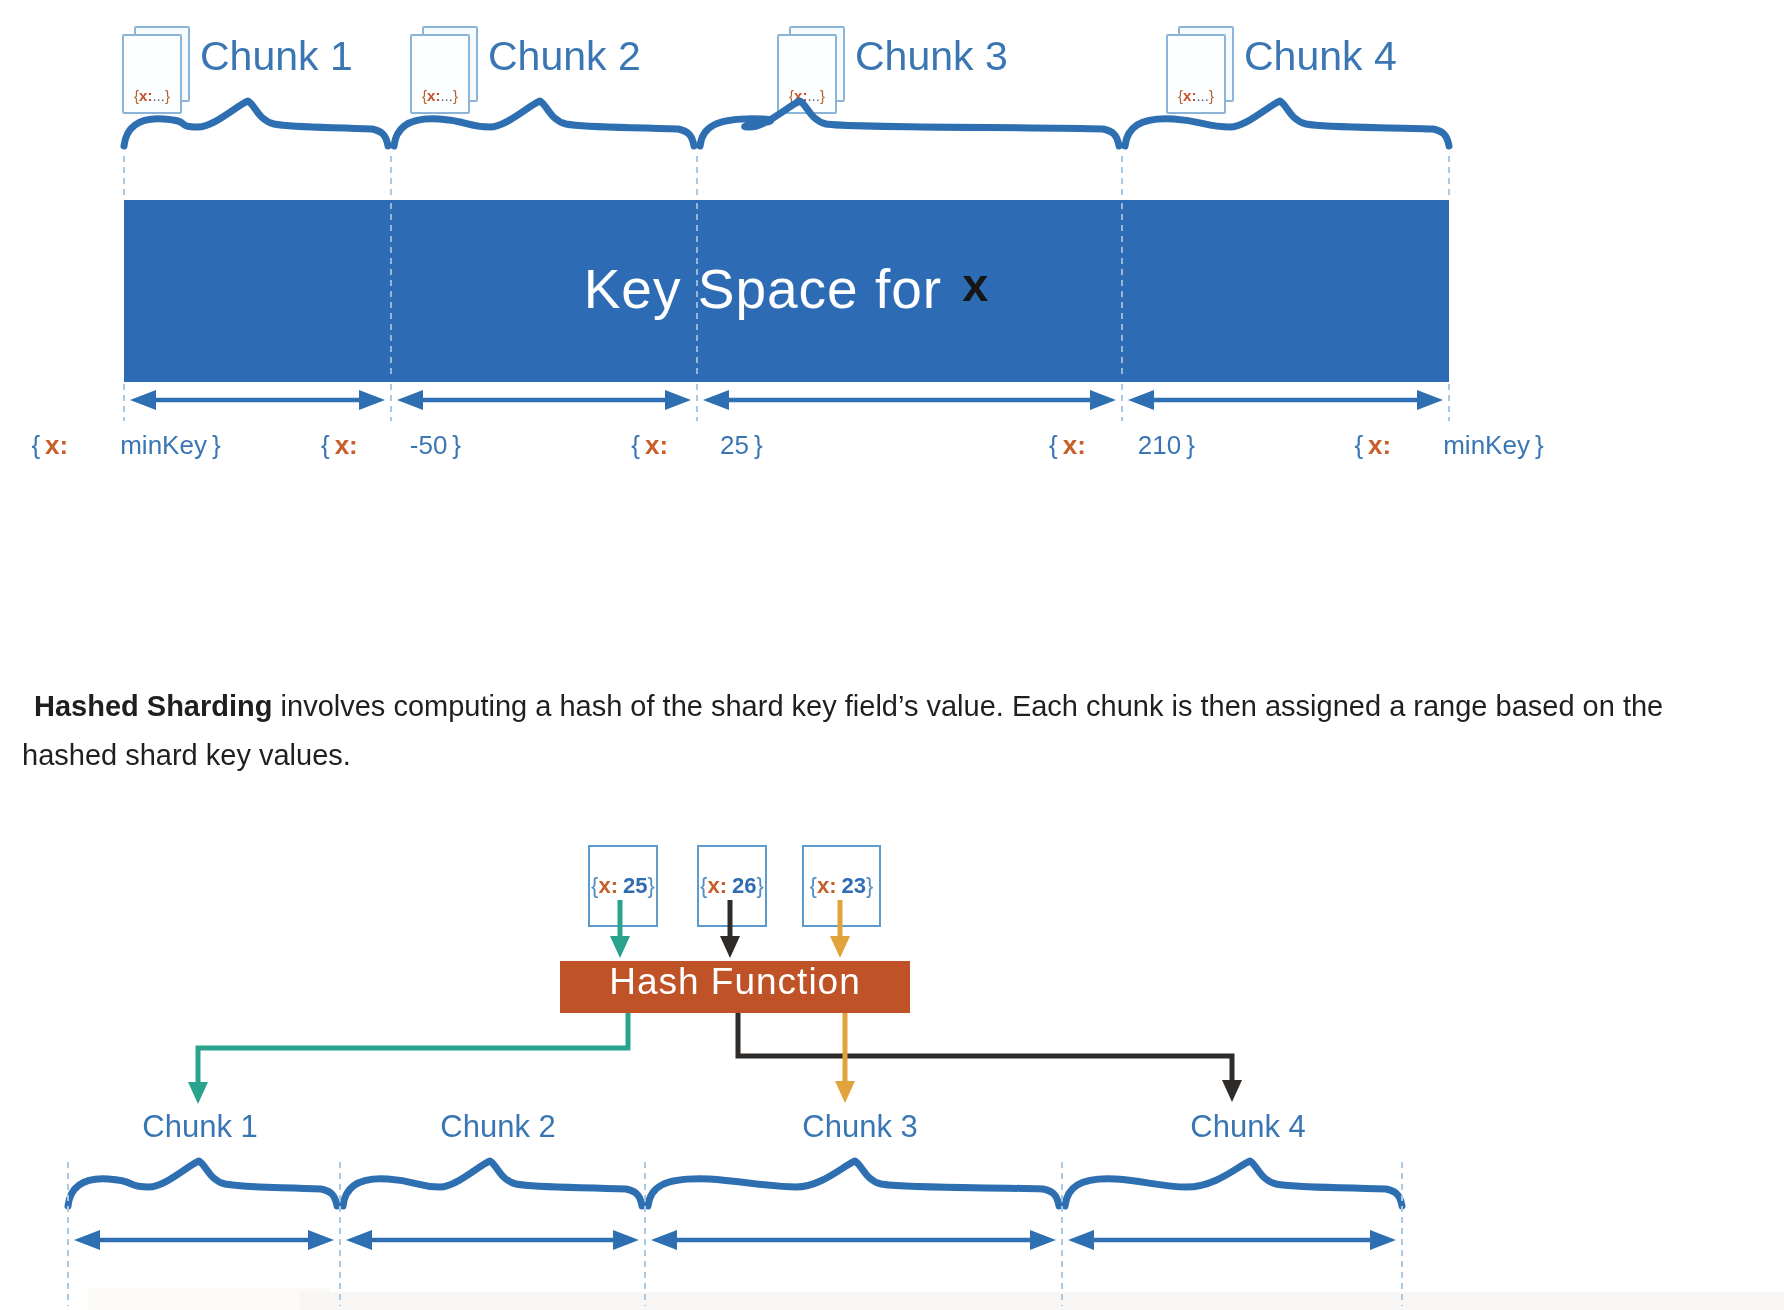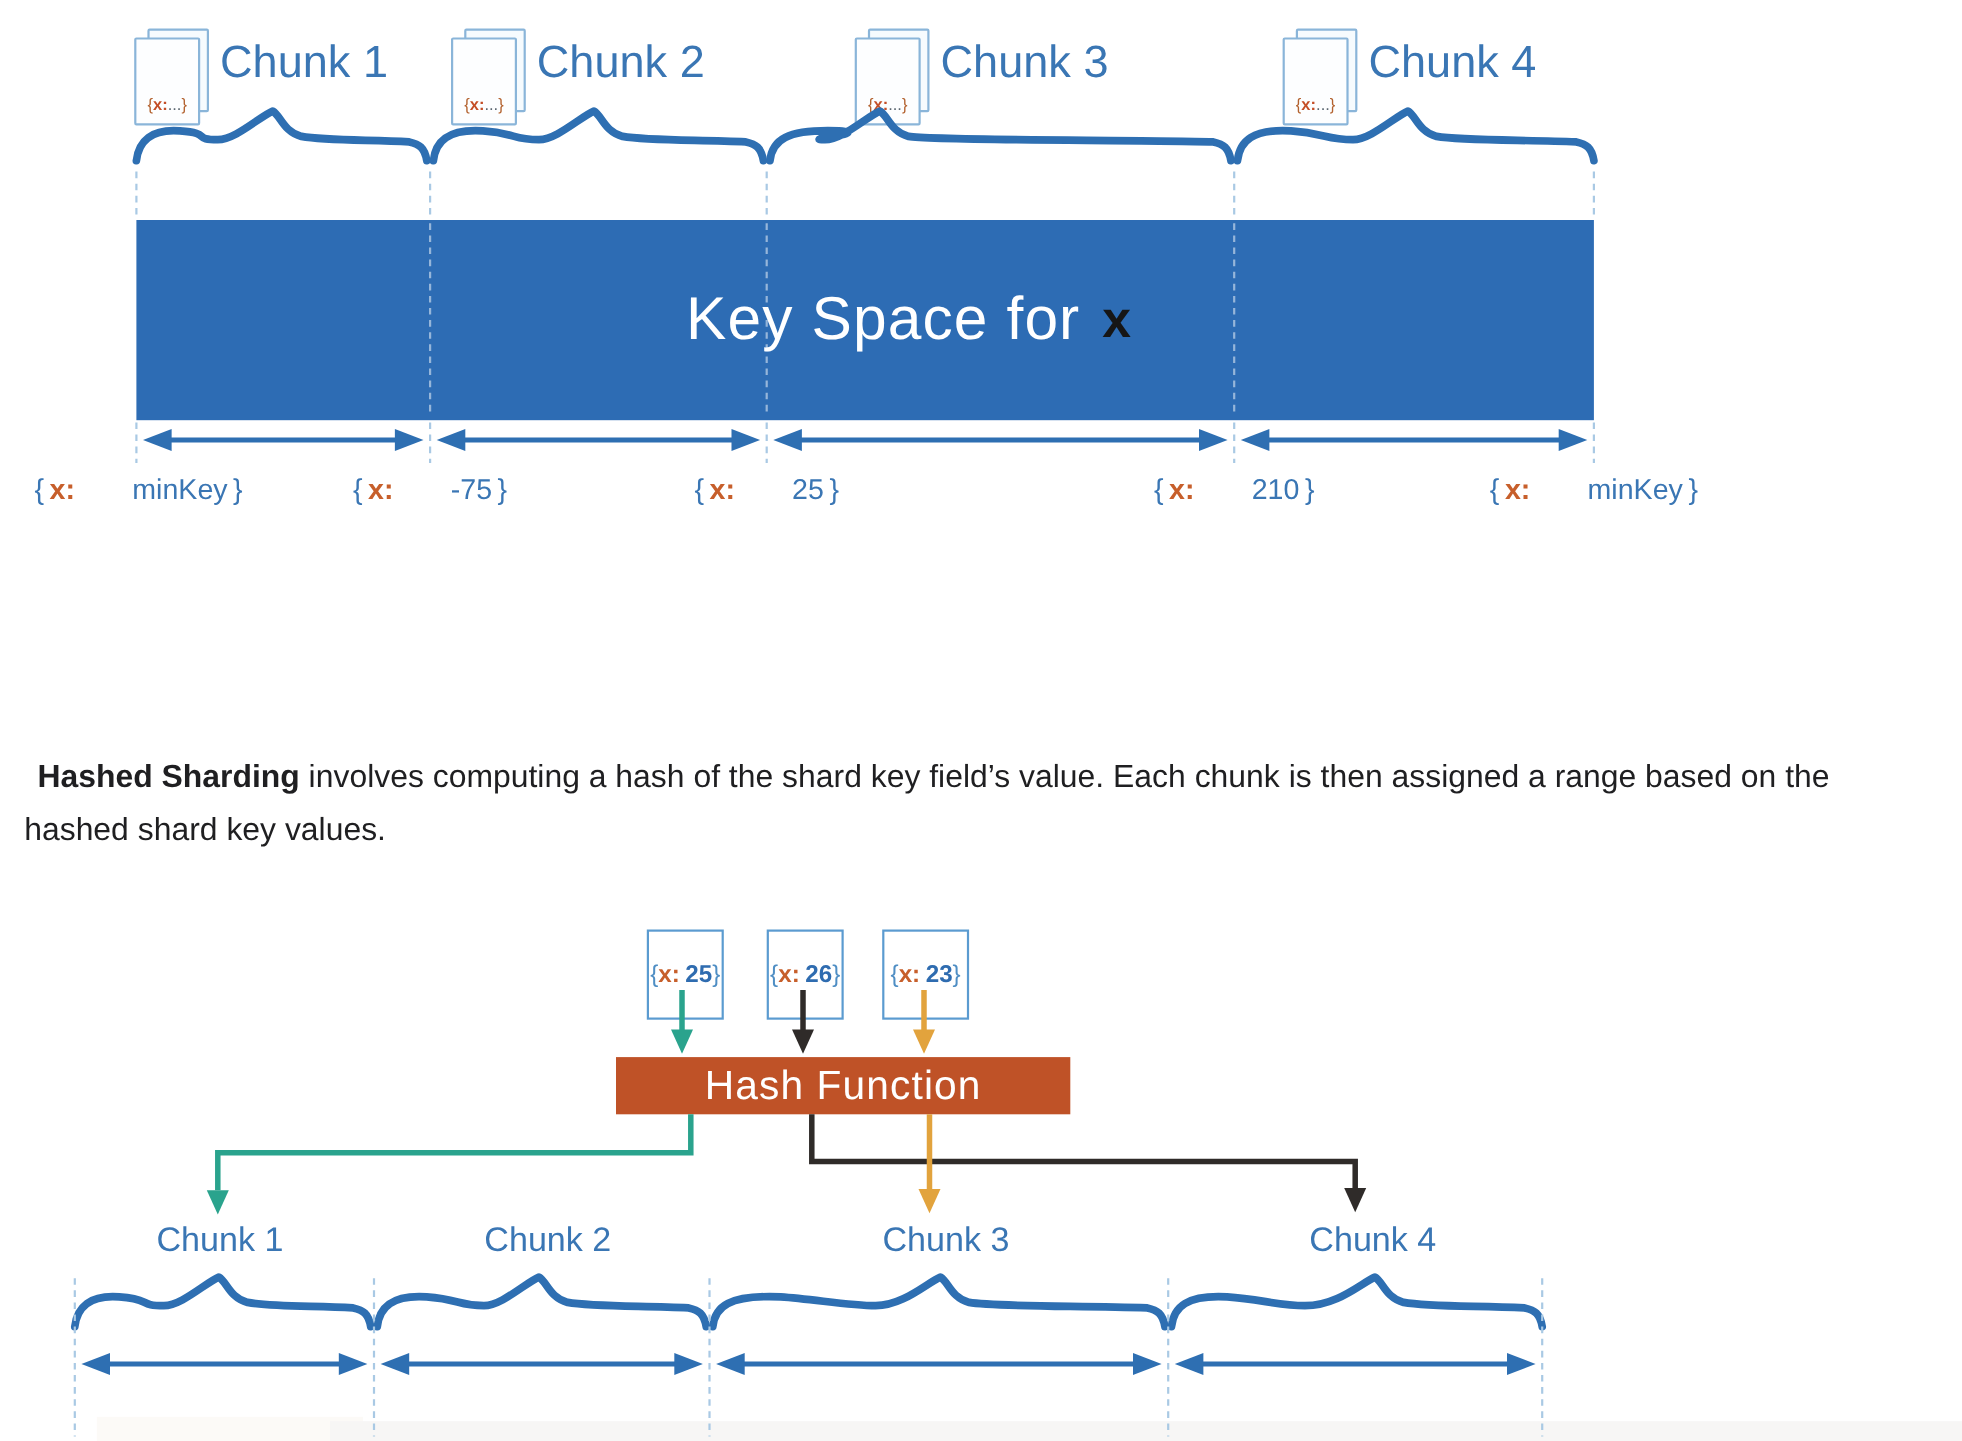--- a/index.html
+++ b/index.html
@@ -2,21 +2,21 @@
 <html style="--diagram-blue: #2e6fb2; --band-blue: #2d6cb4; --label-blue: #3a76b4; --accent-orange: #c75f2b; --hash-box-orange: #bf5227; --teal: #2aa38d; --amber: #e2a33d; --arrow-black: #2f2b29; --dashed-blue: #a9c9e4; --text-dark: #1f1f21;"><head>
 <meta charset="utf-8">
 <style>
   html,body{margin:0;padding:0;background:#ffffff;}
   .canvas{position:relative;width:1784px;height:1310px;background:#ffffff;overflow:hidden;
           font-family:"Liberation Sans", sans-serif;}
 
   
   .band{position:absolute;left:124px;top:200px;width:1325px;height:182px;background:var(--band-blue);}
   .band-title{position:absolute;left:124px;top:257px;width:1325px;display:flex;justify-content:center;
-              align-items:center;color:#ffffff;font-size:55px;font-weight:400;letter-spacing:1px;padding-left:40px;}
+              align-items:flex-start;color:#ffffff;font-size:55px;font-weight:400;letter-spacing:1px;}
   .band-x{color:#161616;font-size:47px;font-weight:700;margin-left:20px;}
 
   .doc{position:absolute;width:68px;height:86px;}
   .doc-back{position:absolute;left:12px;top:0;width:52px;height:72px;background:#f6fbfe;border:2px solid #8ab5d9;border-radius:2px;}
   .doc-front{position:absolute;left:0;top:8px;width:56px;height:76px;background:#fdfeff;border:2px solid #8ab5d9;border-radius:2px;}
   .doc-label{position:absolute;left:1px;bottom:8px;width:54px;text-align:center;font-size:15px;white-space:nowrap;}
   .dl-brace{color:#b3622f;}
   .dl-x{color:#c44e27;font-weight:700;}
   .dl-dots{color:#5b6670;}
 
@@ -33,22 +33,22 @@
   .p2{top:682px;}
   .p2 strong{font-weight:700;margin-left:12px;}
 
   
   .input-box{position:absolute;top:845px;height:78px;background:#ffffff;border:2px solid #5b9bd0;
              display:flex;align-items:center;justify-content:center;font-size:22px;white-space:nowrap;z-index:2;}
   .ib-brace{color:#4f8ec4;}
   .ib-x{color:var(--accent-orange);font-weight:700;}
   .ib-val{color:#2f6cb0;font-weight:600;margin-left:5px;}
 
-  .hash-box{position:absolute;left:560px;top:961px;width:413px;height:52px;background:var(--hash-box-orange);
-            display:flex;align-items:center;justify-content:center;z-index:2;}
+  .hash-box{position:absolute;left:560px;top:961px;width:350px;height:52px;background:var(--hash-box-orange);
+            display:flex;justify-content:center;z-index:2;}
   .hash-label{color:#ffffff;font-size:37px;font-weight:400;letter-spacing:1px;}
 
   .bchunk{position:absolute;top:1109px;transform:translateX(-50%);font-size:31px;color:var(--label-blue);white-space:nowrap;}
 
   .faint-strip{position:absolute;left:300px;top:1292px;width:1484px;height:18px;background:#f7f6f5;}
   .faint-box{position:absolute;left:88px;top:1288px;width:242px;height:22px;background:#fcfaf7;}
 
   
   svg#shapes{position:absolute;left:0;top:0;z-index:3;pointer-events:none;}
   .dash-blue{stroke:var(--dashed-blue);stroke-width:2;stroke-dasharray:6 5;}
@@ -101,21 +101,21 @@
 
   <div class="doc" style="left:1166px;top:26px">
     <div class="doc-back"></div>
     <div class="doc-front">
       <span class="doc-label"><span class="dl-brace">{</span><span class="dl-x">x:</span><span class="dl-dots">...</span><span class="dl-brace">}</span></span>
     </div>
   </div>
   <div class="chunk-title" style="left:1244px">Chunk 4</div>
 
   <div class="key-label" style="left:126px"><span class="kl-brace">{</span><span class="kl-x">x:</span><span class="kl-val">minKey</span><span class="kl-brace">}</span></div>
-  <div class="key-label" style="left:391px"><span class="kl-brace">{</span><span class="kl-x">x:</span><span class="kl-val">-75</span><span class="kl-brace">}</span></div>
+  <div class="key-label" style="left:391px"><span class="kl-brace">{</span><span class="kl-x">x:</span><span class="kl-val">-50</span><span class="kl-brace">}</span></div>
   <div class="key-label" style="left:697px"><span class="kl-brace">{</span><span class="kl-x">x:</span><span class="kl-val">25</span><span class="kl-brace">}</span></div>
   <div class="key-label" style="left:1122px"><span class="kl-brace">{</span><span class="kl-x">x:</span><span class="kl-val">210</span><span class="kl-brace">}</span></div>
   <div class="key-label" style="left:1449px"><span class="kl-brace">{</span><span class="kl-x">x:</span><span class="kl-val">minKey</span><span class="kl-brace">}</span></div>
 
   <p class="body-text p2"><strong>Hashed Sharding</strong><span> involves computing a hash of the shard key field’s value. Each chunk is then assigned a range based on the hashed shard key values.</span></p>
 
   <div class="input-box" style="left:588px;width:66px">
       <span class="ib-brace">{</span>
       <span class="ib-x">x:</span>
       <span class="ib-val">25</span>

